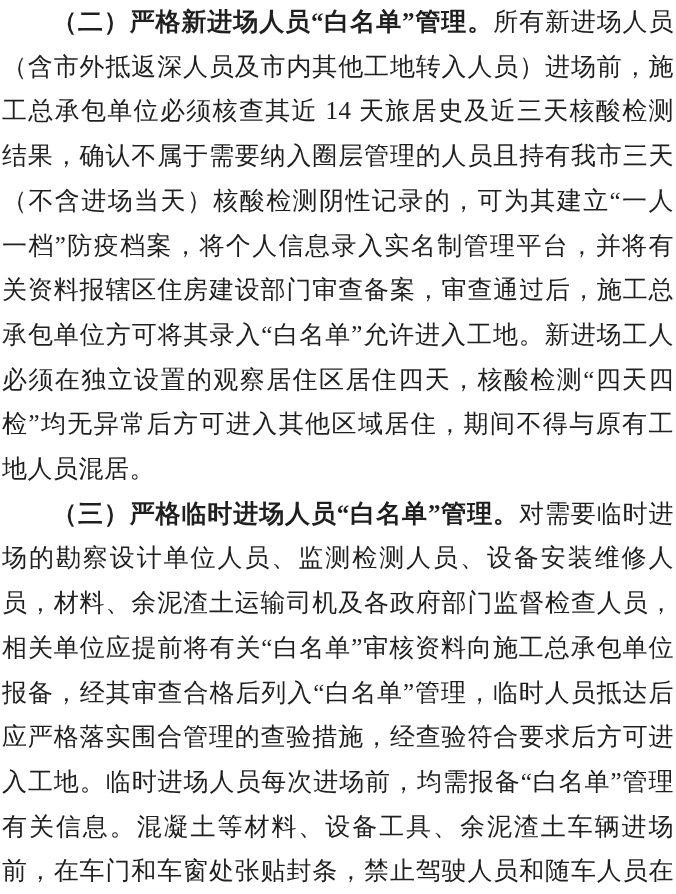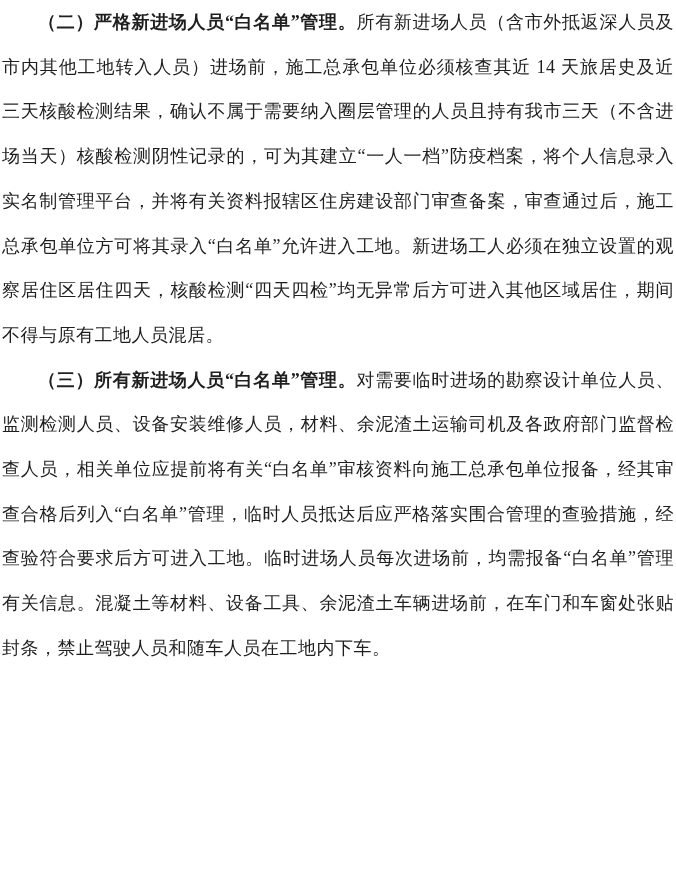--- a/index.html
+++ b/index.html
@@ -15,21 +15,21 @@
     height:894px;
     background:var(--bg-color);
     overflow:hidden;
   }
   .page{
     box-sizing:border-box;
     width:676px;
     height:744px;
     padding:0 2px;
     font-family:"Liberation Serif","DejaVu Serif",serif;
-    font-size:18px;
+    font-size:25px;
     line-height:44.7px;
     color:var(--text-color);
     text-align:justify;
     text-justify:inter-character;
     letter-spacing:0.5px;
   }
   .para{
     margin:0;
     padding:0;
     text-indent:2em;
@@ -39,14 +39,14 @@
   }
   .para-body{
     font-weight:400;
   }
 </style>
 </head>
 <body>
 
 <div class="page">
   <p class="para"><span class="para-heading">（二）严格新进场人员“白名单”管理。</span><span class="para-body">所有新进场人员（含市外抵返深人员及市内其他工地转入人员）进场前，施工总承包单位必须核查其近 14 天旅居史及近三天核酸检测结果，确认不属于需要纳入圈层管理的人员且持有我市三天（不含进场当天）核酸检测阴性记录的，可为其建立“一人一档”防疫档案，将个人信息录入实名制管理平台，并将有关资料报辖区住房建设部门审查备案，审查通过后，施工总承包单位方可将其录入“白名单”允许进入工地。新进场工人必须在独立设置的观察居住区居住四天，核酸检测“四天四检”均无异常后方可进入其他区域居住，期间不得与原有工地人员混居。</span></p>
-  <p class="para"><span class="para-heading">（三）所有新进场人员“白名单”管理。</span><span class="para-body">对需要临时进场的勘察设计单位人员、监测检测人员、设备安装维修人员，材料、余泥渣土运输司机及各政府部门监督检查人员，相关单位应提前将有关“白名单”审核资料向施工总承包单位报备，经其审查合格后列入“白名单”管理，临时人员抵达后应严格落实围合管理的查验措施，经查验符合要求后方可进入工地。临时进场人员每次进场前，均需报备“白名单”管理有关信息。混凝土等材料、设备工具、余泥渣土车辆进场前，在车门和车窗处张贴封条，禁止驾驶人员和随车人员在工地内下车。</span></p>
+  <p class="para"><span class="para-heading">（三）严格临时进场人员“白名单”管理。</span><span class="para-body">对需要临时进场的勘察设计单位人员、监测检测人员、设备安装维修人员，材料、余泥渣土运输司机及各政府部门监督检查人员，相关单位应提前将有关“白名单”审核资料向施工总承包单位报备，经其审查合格后列入“白名单”管理，临时人员抵达后应严格落实围合管理的查验措施，经查验符合要求后方可进入工地。临时进场人员每次进场前，均需报备“白名单”管理有关信息。混凝土等材料、设备工具、余泥渣土车辆进场前，在车门和车窗处张贴封条，禁止驾驶人员和随车人员在工地内下车。</span></p>
 </div>
 
 </body></html>

